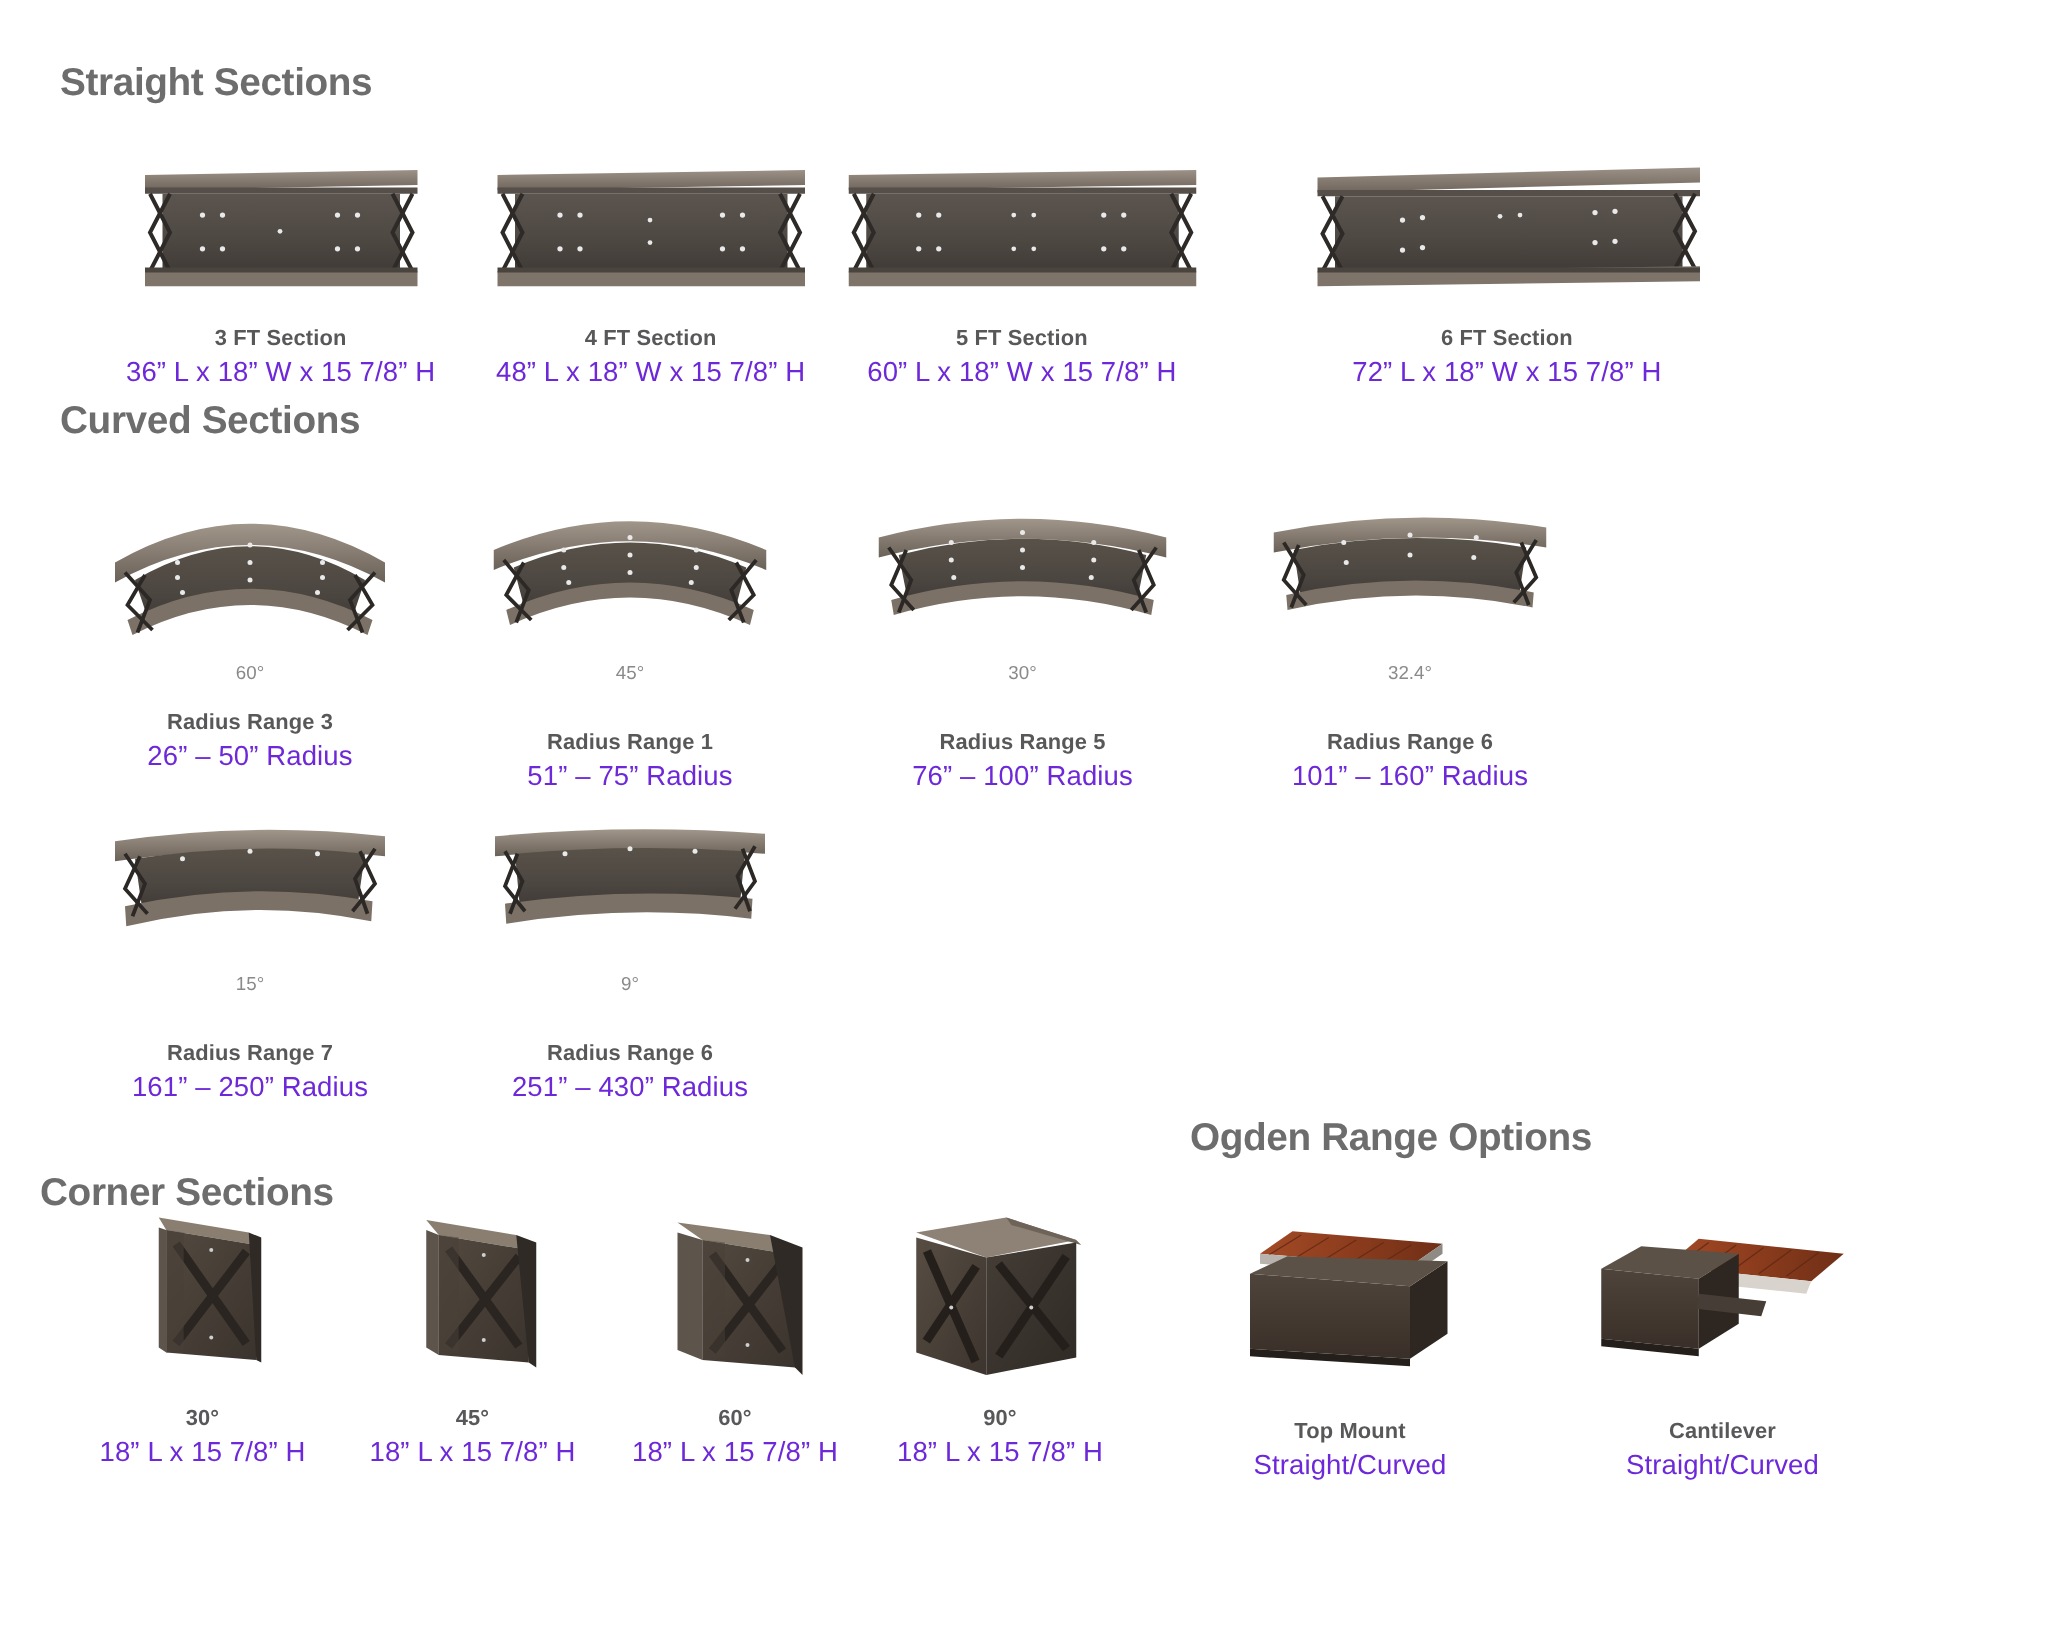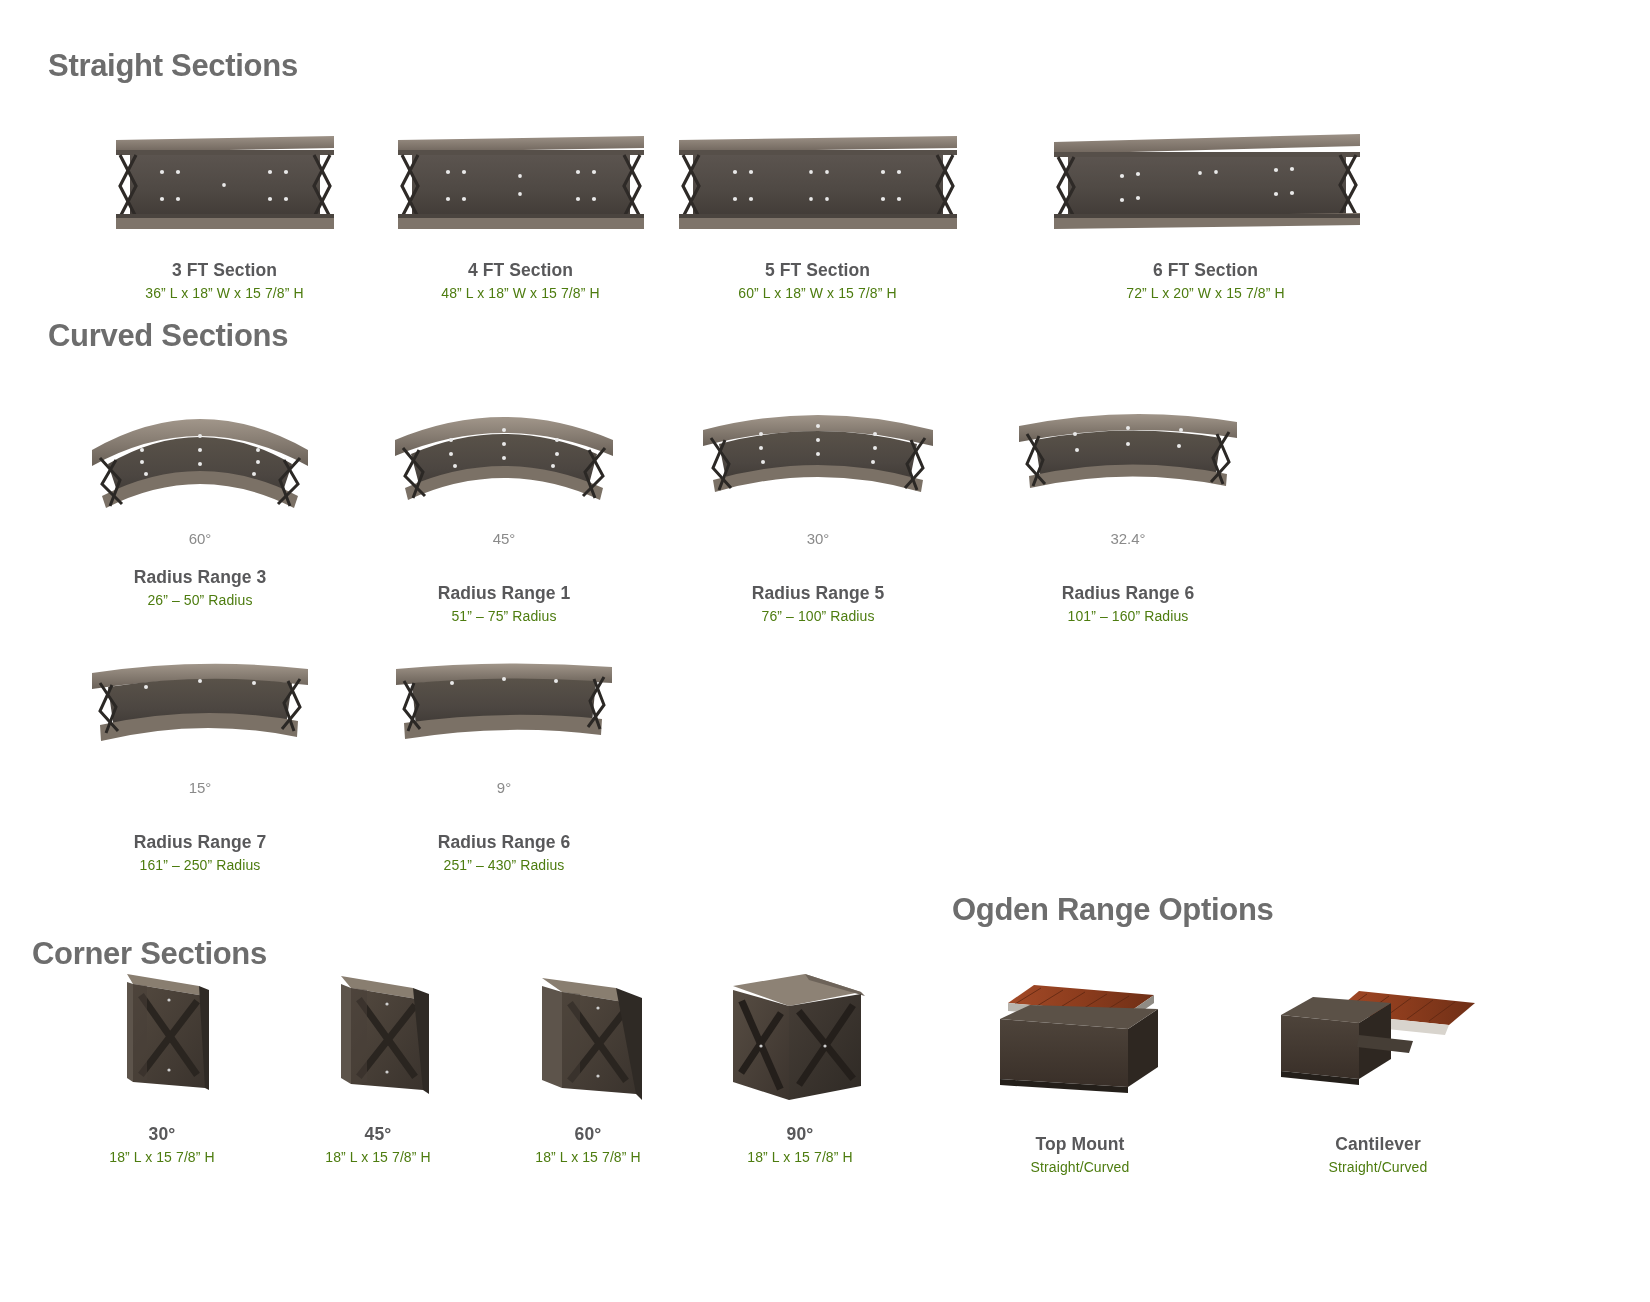--- a/index.html
+++ b/index.html
@@ -20,21 +20,21 @@
     color:#6d6d6d;
     letter-spacing:-0.3px;
   }
 
   .item { position:absolute; text-align:center; }
   .item-title {
     font-size:17.5px; font-weight:bold; color:#58585a;
     letter-spacing:0.1px; white-space:nowrap;
   }
   .item-sub {
-    font-size:14px; font-weight:400; color:#4d7c0f;
+    font-size:22px; font-weight:400; color:#6d28d9;
     letter-spacing:0.1px; white-space:nowrap; margin-top:4px;
   }
   .angle-label {
     font-size:15px; color:#8a8a8a; text-align:center;
     white-space:nowrap; font-weight:400;
   }
   .art { position:relative; }
   .art svg { display:block; }
 </style>
 </head>
@@ -215,21 +215,21 @@
           <circle cx="228" cy="42" r="2.1"></circle>
             <circle cx="244" cy="41" r="2.1"></circle>
           <circle cx="228" cy="66" r="2.1"></circle>
             <circle cx="244" cy="65" r="2.1"></circle>
           <circle cx="152" cy="45" r="1.9"></circle>
             <circle cx="168" cy="44" r="1.9"></circle>
         </g>
       </svg>
     </div>
     <div class="item-title" style="margin-top:22px;">6 FT Section</div>
-    <div class="item-sub">72” L x 20” W x 15 7/8” H</div>
+    <div class="item-sub">72” L x 18” W x 15 7/8” H</div>
   </div>
 
   <div class="section-heading" style="left:48px; top:318px;">Curved Sections</div>
 
   <div class="item" style="left:48px; top:388px; width:304px;">
     <div class="art">
       <svg width="240" height="130" viewBox="0 0 240 130" style="margin:0 auto;">
         <defs>
           <linearGradient id="cTop3" x1="0" y1="0" x2="0" y2="1">
             <stop offset="0%" stop-color="#a1968a"></stop>

